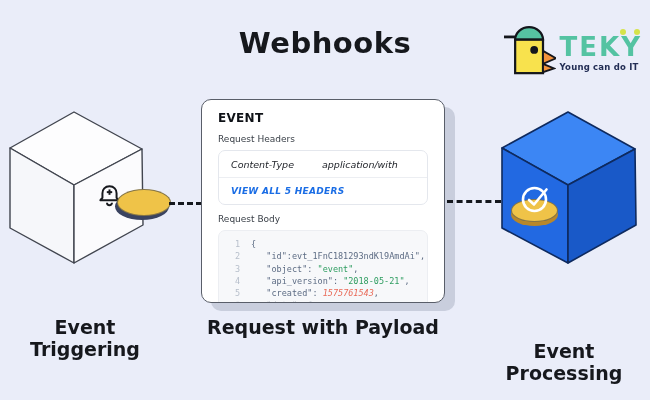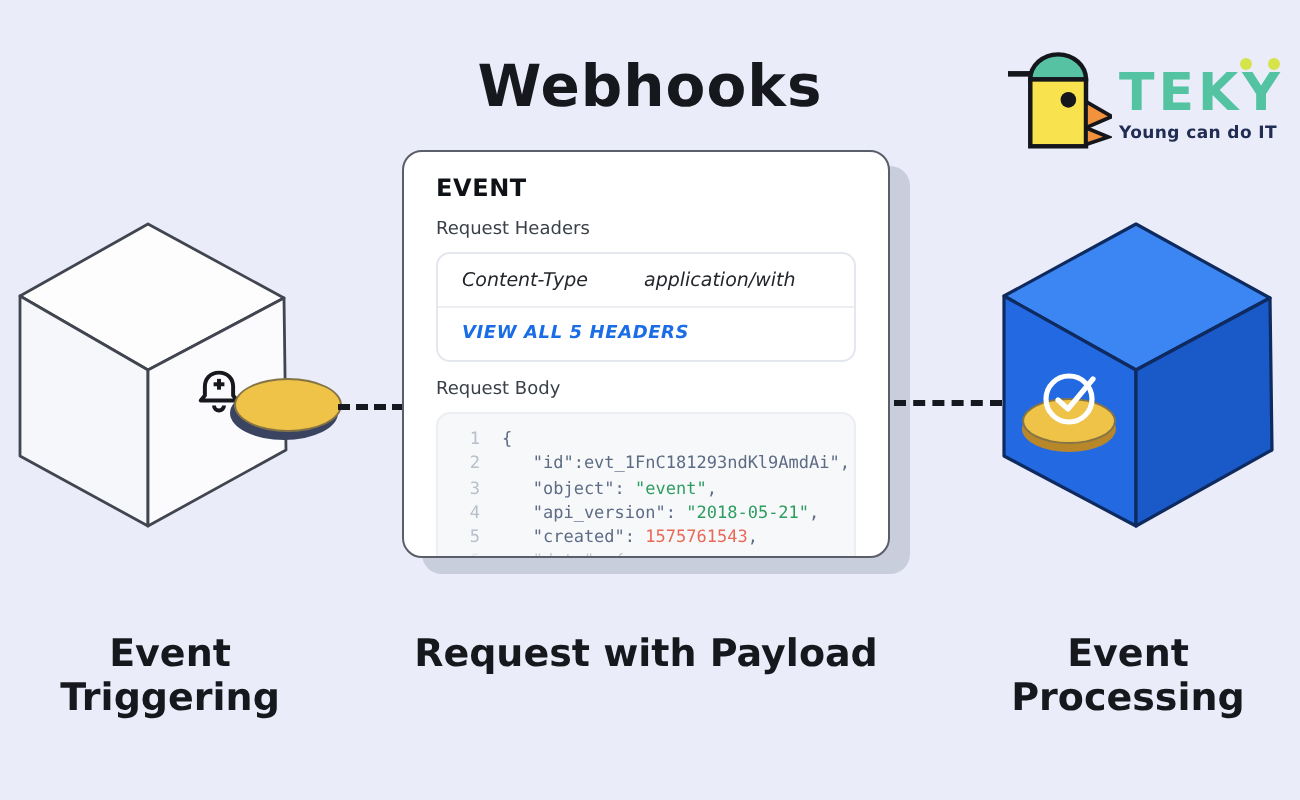--- a/index.html
+++ b/index.html
@@ -31,21 +31,21 @@
           border:1px solid rgba(45,52,70,.55); }
   .coin-left  { left:117px; top:189px; width:54px; height:27px; box-shadow:-2px 4px 0 #3A4360; }
   .coin-right { left:511px; top:199px; width:47px; height:23px; box-shadow:0 4px 0 #B8872A; }
 
   
   .dash { position:absolute; height:0; border-top:3px dashed #15181e; }
   .dash-left  { left:169px; top:202px; width:33px; }
   .dash-right { left:447px; top:200px; width:54px; }
 
   
-  .card { position:absolute; left:201px; top:75px; width:244px; height:204px;
+  .card { position:absolute; left:201px; top:99px; width:244px; height:204px;
           background:#fff; border:1px solid #595e69; border-radius:10px;
           box-shadow:10px 8px 0 #C9CEDD; padding:11px 16px 0 16px; overflow:hidden; }
   .card-title { font-size:12px; font-weight:800; color:#0e1116; letter-spacing:.3px; }
   .section-label { font-size:9px; color:#3a4048; margin-top:9px; }
   .headers-box { margin-top:6px; border:1px solid #E4E7ED; border-radius:7px; background:#fff;font-style:italic; }
   .header-row { display:flex; gap:28px; padding:8px 12px 7px 12px; }
   .header-name, .header-value { font-size:9.5px; color:#23262c; }
   .headers-divider { border-top:1px solid #ECEEF2; }
   .view-all { display:block; padding:8px 12px; font-size:9px; font-weight:800;
               color:#1A6DE5; letter-spacing:.3px; text-decoration:none; cursor:pointer; }
@@ -53,21 +53,21 @@
               padding:7px 8px 0 8px; height:82px; overflow:hidden;
               font-family:"DejaVu Sans Mono","Liberation Mono",monospace; font-size:8.5px; }
   .code-line { display:flex; white-space:pre; line-height:12.3px; }
   .code-line.faded { opacity:.3; }
   .line-num { width:13px; text-align:right; margin-right:11px; color:#B7BFCB; flex:none; }
 
   
   .step-label { position:absolute; top:316px; font-size:19px; font-weight:800; color:#16181d; text-align:center; }
   .label-left   { left:0;    width:170px; }
   .label-center { left:200px; width:246px; }
-  .label-right  { left:478px; width:172px; }
+  .label-right  { left:478px; width:172px;margin-top:24px; }
 </style>
 </head>
 <body>
 
 <div class="stage">
 
   <div class="title">Webhooks</div>
 
   <div class="logo">
     <svg class="bird" viewBox="0 0 56 60">
@@ -111,21 +111,21 @@
       </div>
       <div class="headers-divider"></div>
       <a class="view-all">VIEW ALL 5 HEADERS</a>
     </div>
     <div class="section-label">Request Body</div>
     <div class="code-box">
         <div class="code-line"><span class="line-num">1</span><span style="color: rgb(93, 108, 132);">{</span></div>
         <div class="code-line"><span class="line-num">2</span><span style="color: rgb(93, 108, 132);">   "id":evt_1FnC181293ndKl9AmdAi",</span></div>
         <div class="code-line"><span class="line-num">3</span><span style="color: rgb(93, 108, 132);">   "object": </span><span style="color: rgb(46, 157, 96);">"event"</span><span style="color: rgb(93, 108, 132);">,</span></div>
         <div class="code-line"><span class="line-num">4</span><span style="color: rgb(93, 108, 132);">   "api_version": </span><span style="color: rgb(46, 157, 96);">"2018-05-21"</span><span style="color: rgb(93, 108, 132);">,</span></div>
-        <div class="code-line"><span class="line-num">5</span><span style="color: rgb(93, 108, 132);">   "created": </span><span style="color: rgb(233, 106, 88);">1575761543</span><span style="color: rgb(93, 108, 132);">,</span></div>
+        <div class="code-line"><span class="line-num">5</span><span style="color: rgb(93, 108, 132);">   "created": </span><span style="color: rgb(233, 106, 88); font-style: italic;">1575761543</span><span style="color: rgb(93, 108, 132);">,</span></div>
         <div class="code-line faded"><span class="line-num">6</span><span style="color: rgb(93, 108, 132);">   "data": {</span></div>
       </div>
   </div>
 
   <div class="dash dash-right"></div>
 
   <svg class="cube cube-right" width="142" height="162" viewBox="0 0 142 162">
     <polygon points="70,4 4,40 70,77 137,41" fill="#3C86F4" stroke="#0E2A5F" stroke-width="1.6" stroke-linejoin="round"></polygon>
     <polygon points="4,40 70,77 70,155 4,120" fill="#2269E2" stroke="#0E2A5F" stroke-width="1.6" stroke-linejoin="round"></polygon>
     <polygon points="70,77 137,41 138,117 70,155" fill="#1959C8" stroke="#0E2A5F" stroke-width="1.6" stroke-linejoin="round"></polygon>

